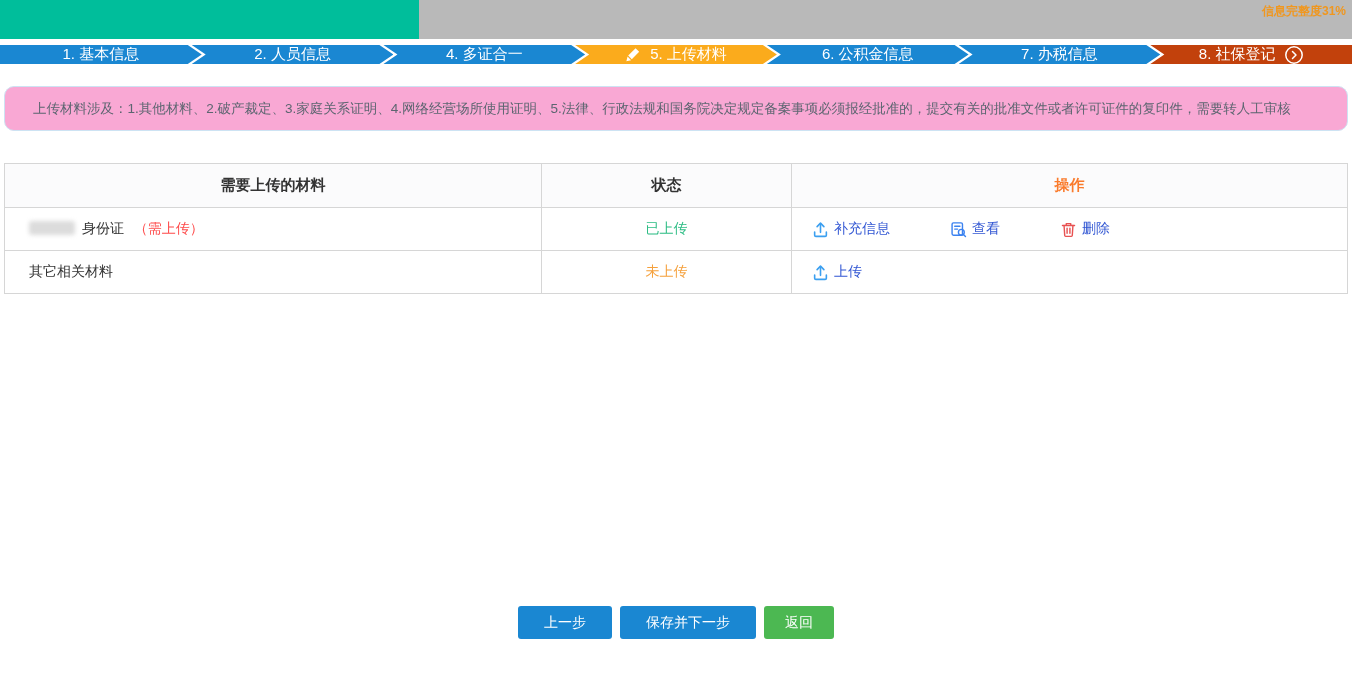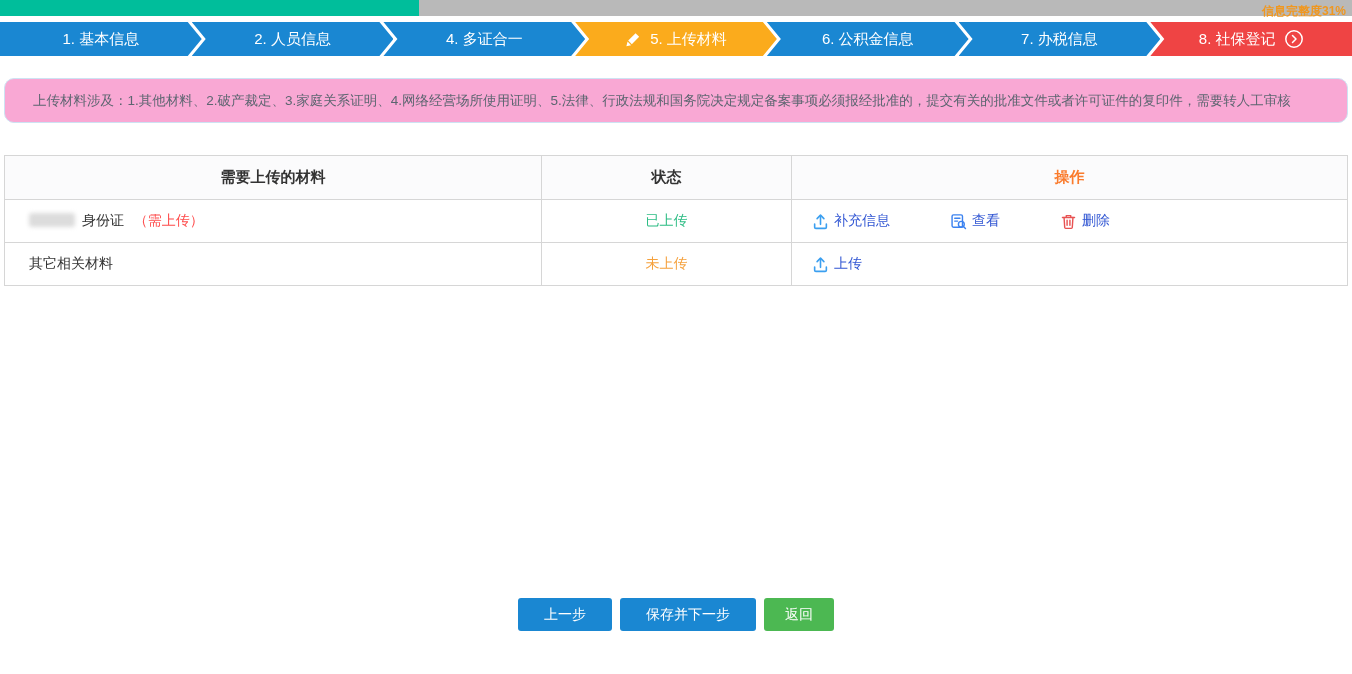--- a/index.html
+++ b/index.html
@@ -6,42 +6,42 @@
   html, body { width: 1352px; height: 674px; overflow: hidden; }
   body {
     font-family: "Liberation Sans", sans-serif;
     background: #ffffff;
     color: #333;
   }
 
   
   .progress-strip {
     position: relative;
-    height: 16px;
+    height: 39px;
     background: #b9b9b9;
   }
   .progress-fill {
     position: absolute;
     left: 0; top: 0; bottom: 0;
     background: #00be9b;
     width: 0;
   }
   .progress-label {
     position: absolute;
     right: 6px; top: 0;
     line-height: 22px;
     font-size: 12px;
     font-weight: bold;
     color: #f0971f;
   }
 
   
   .steps {
     display: flex;
-    height: 34px;
+    height: 19px;
     margin-top: 6px;
     background: #fff;
   }
   .step {
     flex: 1;
     display: flex;
     align-items: center;
     justify-content: center;
     gap: 8px;
     background: #1a87d2;
@@ -51,21 +51,21 @@
     margin-left: -10px;
     clip-path: polygon(0 0, calc(100% - 14px) 0, 100% 50%, calc(100% - 14px) 100%, 0 100%, 14px 50%);
     cursor: pointer;
   }
   .step:first-child {
     margin-left: 0;
     clip-path: polygon(0 0, calc(100% - 14px) 0, 100% 50%, calc(100% - 14px) 100%, 0 100%);
   }
   .step.active { background: #fbab1c; }
   .step.more {
-    background: #ef4444;
+    background: #c2410c;
     clip-path: polygon(0 0, 100% 0, 100% 100%, 0 100%, 14px 50%);
   }
   .step svg { flex: none; }
 
   
   .notice {
     margin: 22px 4px 0 4px;
     background: #f9a8d4;
     border: 1px solid #cde3f3;
     border-radius: 10px;

